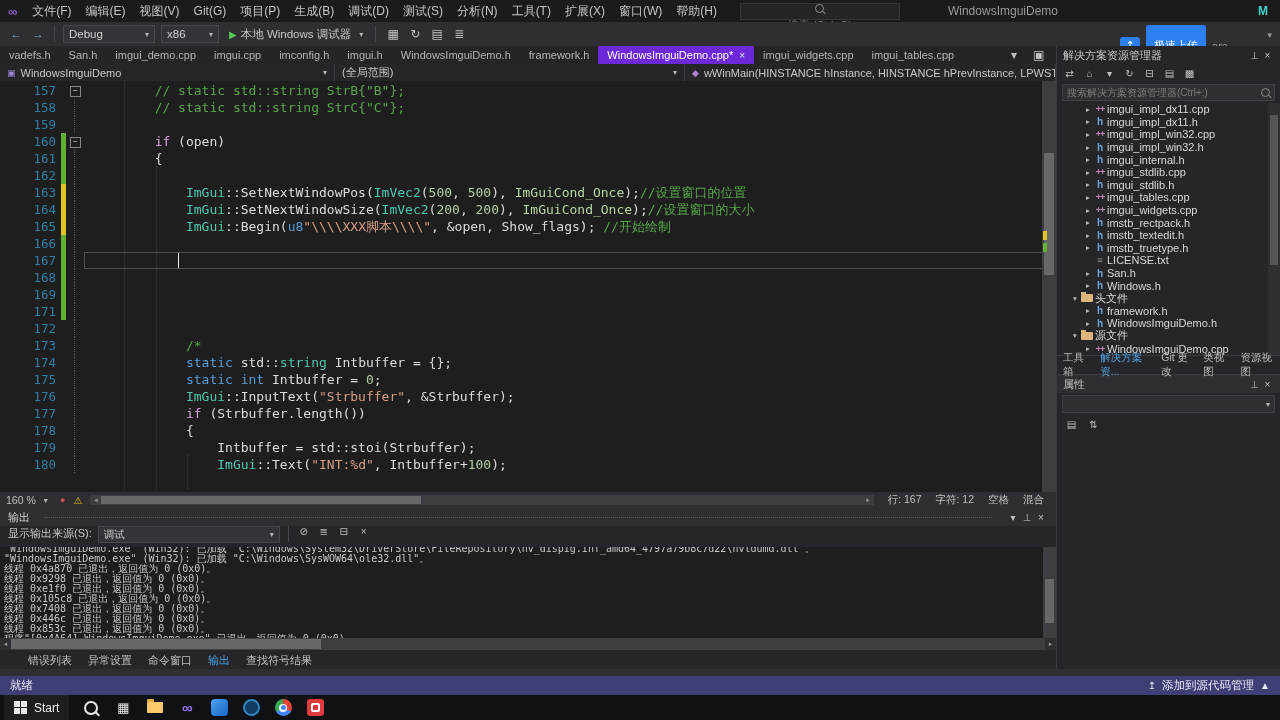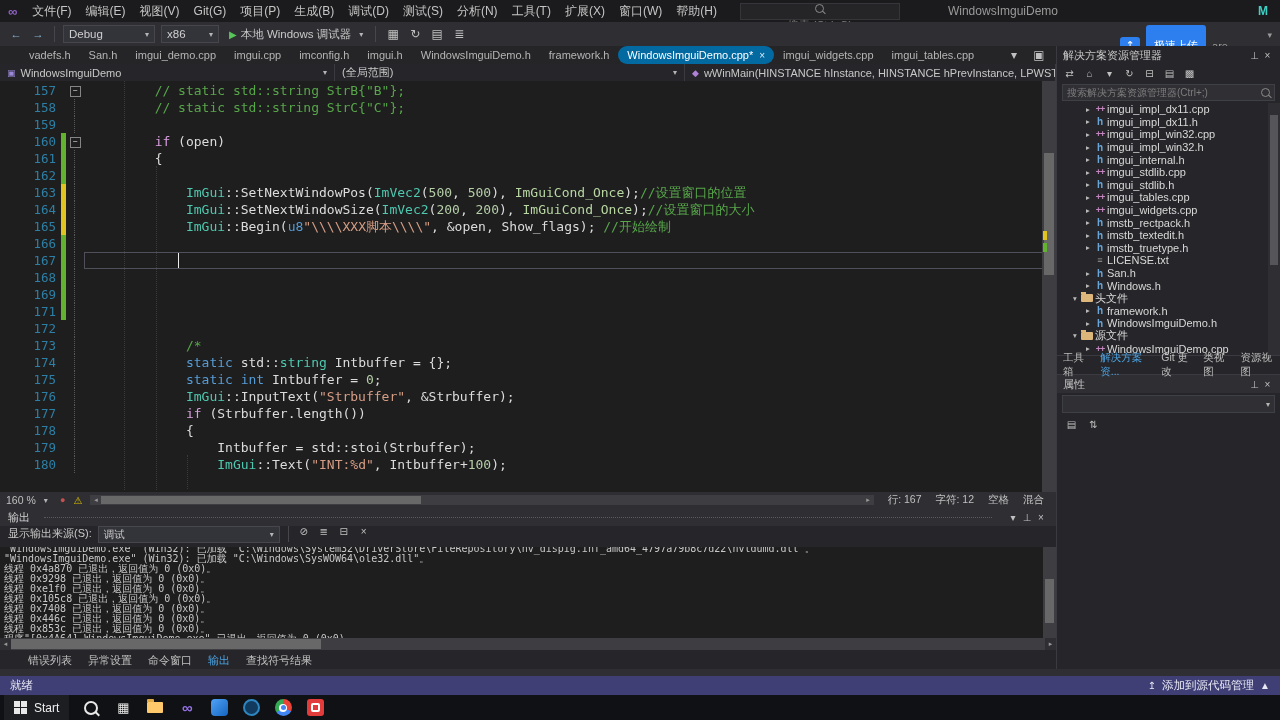--- a/index.html
+++ b/index.html
@@ -37,21 +37,21 @@
           align-items:center;justify-content:center;font-size:11px;}
   .upl-btn{height:17px;background:#2d7ff0;border-radius:3px;color:#fff;display:flex;align-items:center;
            gap:4px;padding:12px 8px;font-size:11px;}
   .share-txt{color:#9a9a9a;font-size:11px;}
   .overflow-caret{position:absolute;right:8px;top:8px;color:#9a9a9a;font-size:9px;}
 
   
   .editor-col{position:absolute;left:0;top:46px;width:1056px;}
   .tabbar{height:18px;background:#252528;display:flex;align-items:center;font-size:11px;color:#b5b5b5;}
   .tab{padding:0 9px;height:18px;display:flex;align-items:center;gap:6px;white-space:nowrap;}
-  .tab.active{background:#0369a1;color:#fff;border-radius:9px;}
+  .tab.active{background:#6d28d9;color:#fff;}
   .tab .x{font-size:10px;color:#dcecf8;}
   .tabbar-right{margin-left:auto;display:flex;gap:7px;padding-right:8px;color:#b5b5b5;}
 
   .navbar{height:17px;background:#26262a;display:flex;font-size:11px;color:#c8c8c8;}
   .nav-sec{display:flex;align-items:center;gap:5px;padding:0 7px;border-right:1px solid #3a3a40;
            box-sizing:border-box;white-space:nowrap;overflow:hidden;}
   .nav-sec .caret{margin-left:auto;}
   .nav-sec.s1{width:335px;} .nav-sec.s2{width:350px;} .nav-sec.s3{flex:1;}
   .proj-ic{color:#9b87d8;font-size:9px;}
   .member-ic{color:#b180d7;font-size:9px;}
@@ -235,21 +235,21 @@
       <span>极速上传</span>
     </span>
     <span class="share-txt">are</span>
   </div>
   <span class="overflow-caret">▾</span>
 </div>
 
 <div class="editor-col">
 
   <div class="tabbar">
-    <div id="tabs" style="display:flex;height:18px;margin-left:20px;">
+    <div id="tabs" style="display:flex;height:18px;">
         <div class="tab">
           <span>vadefs.h</span>
         </div>
         <div class="tab">
           <span>San.h</span>
         </div>
         <div class="tab">
           <span>imgui_demo.cpp</span>
         </div>
         <div class="tab">

